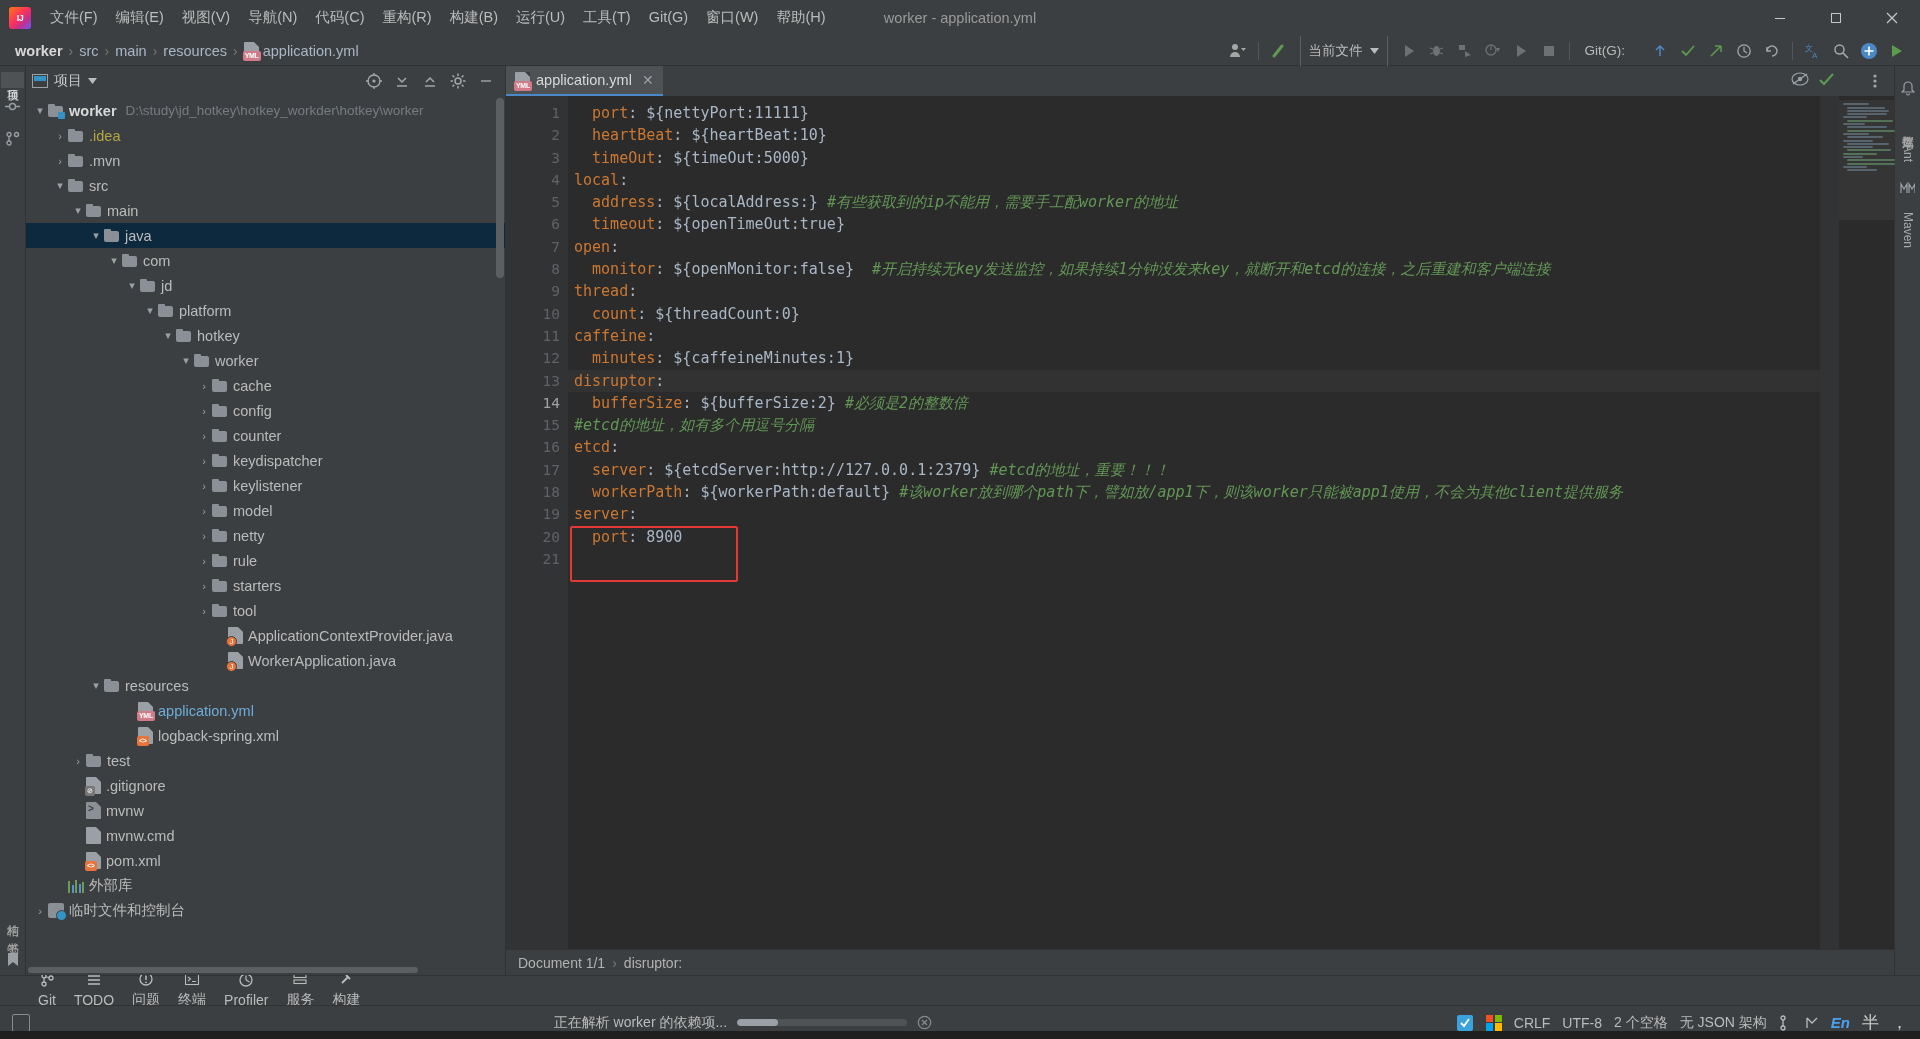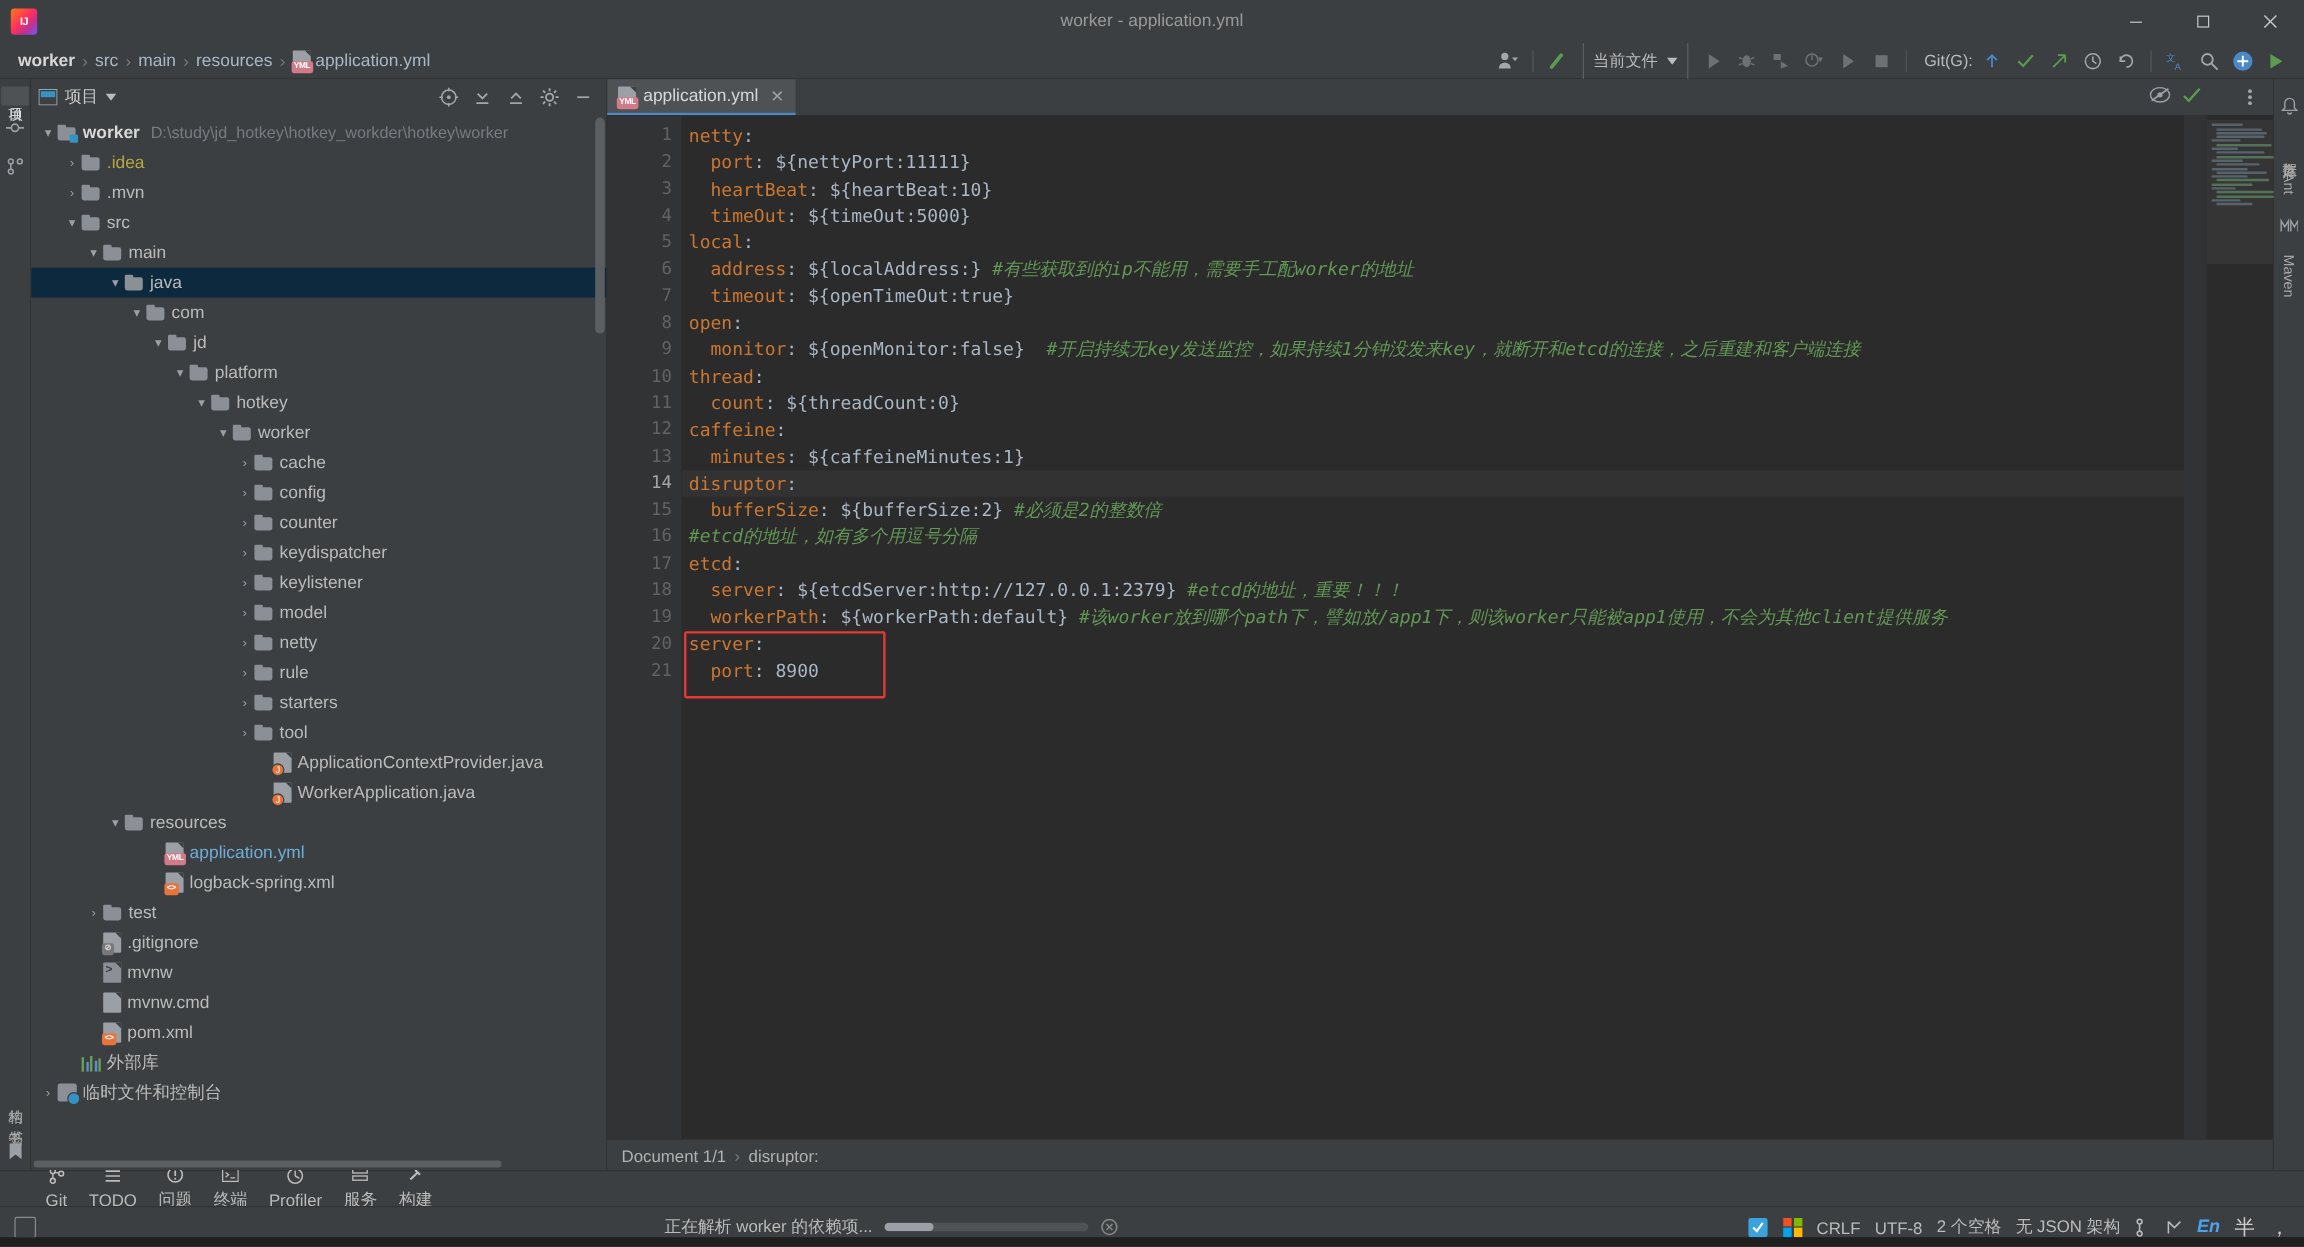--- a/index.html
+++ b/index.html
@@ -59,21 +59,21 @@
     width: 26px; height: 24px; display: flex; align-items: center;
     justify-content: center; color: #a6a6a6; border-radius: 3px;
   }
   .tb-btn.dim { color: #6e7174; }
   .runcfg {
     display: flex; align-items: center; gap: 7px; border: 1px solid #5e6060;
     border-radius: 4px; padding: 2px 8px; height: 40px; font-size: 13.5px;
     color: #bbbbbb; margin: 0 6px;
   }
   .sep-v { width: 1px; height: 18px; background: #525659; margin: 0 5px; }
-  .git-label { font-size: 13.5px; color: #bbbbbb; margin-left: 8px; margin-right: 1px; }
+  .git-label { font-size: 13.5px; color: #bbbbbb; margin-left: 8px; margin-right: 20px; }
 
   
   .bodywrap { flex: 1 1 auto; display: flex; min-height: 0; }
 
   
   .lstrip {
     width: 26px; background: #3c3f41; border-right: 1px solid #323232;
     display: flex; flex-direction: column; align-items: center; padding-top: 6px;
     flex: 0 0 26px;
   }
@@ -270,20 +270,34 @@
   .tb-left-stub { position:absolute; left:6px; bottom:18px; width:18px;height:18px; border:1px solid #8a8a8a; border-radius:2px; }
   svg { display:block; }
 </style>
 </head>
 <body>
 
 <div id="app">
 
   <div class="titlebar">
     <div class="ij-logo"></div>
+    <div class="menu">
+      <div class="menu-item">文件(F)</div>
+      <div class="menu-item">编辑(E)</div>
+      <div class="menu-item">视图(V)</div>
+      <div class="menu-item">导航(N)</div>
+      <div class="menu-item">代码(C)</div>
+      <div class="menu-item">重构(R)</div>
+      <div class="menu-item">构建(B)</div>
+      <div class="menu-item">运行(U)</div>
+      <div class="menu-item">工具(T)</div>
+      <div class="menu-item">Git(G)</div>
+      <div class="menu-item">窗口(W)</div>
+      <div class="menu-item">帮助(H)</div>
+    </div>
     <div class="win-title">worker - application.yml</div>
     <div class="win-ctrls">
       <div class="win-btn">
         <svg width="12" height="12" viewBox="0 0 12 12">
             <rect x="1" y="6" width="10" height="1" fill="currentColor"></rect>
           </svg>
       </div>
       <div class="win-btn">
         <svg width="12" height="12" viewBox="0 0 12 12">
             <rect x="1.5" y="1.5" width="9" height="9" fill="none" stroke="currentColor"></rect>
@@ -756,21 +770,20 @@
           <div class="gline">15</div>
           <div class="gline">16</div>
           <div class="gline">17</div>
           <div class="gline">18</div>
           <div class="gline">19</div>
           <div class="gline">20</div>
           <div class="gline">21</div>
         </div>
 
         <div class="codearea">
-          <div class="cline"><span class="k">netty</span><span class="p">:</span></div>
           <div class="cline"><span class="k">  port</span><span class="p">: </span><span class="v">${nettyPort:11111}</span></div>
           <div class="cline"><span class="k">  heartBeat</span><span class="p">: </span><span class="v">${heartBeat:10}</span></div>
           <div class="cline"><span class="k">  timeOut</span><span class="p">: </span><span class="v">${timeOut:5000}</span></div>
           <div class="cline"><span class="k">local</span><span class="p">:</span></div>
           <div class="cline"><span class="k">  address</span><span class="p">: </span><span class="v">${localAddress:} </span><span class="c">#有些获取到的ip不能用，需要手工配worker的地址</span></div>
           <div class="cline"><span class="k">  timeout</span><span class="p">: </span><span class="v">${openTimeOut:true}</span></div>
           <div class="cline"><span class="k">open</span><span class="p">:</span></div>
           <div class="cline"><span class="k">  monitor</span><span class="p">: </span><span class="v">${openMonitor:false}  </span><span class="c">#开启持续无key发送监控，如果持续1分钟没发来key，就断开和etcd的连接，之后重建和客户端连接</span></div>
           <div class="cline"><span class="k">thread</span><span class="p">:</span></div>
           <div class="cline"><span class="k">  count</span><span class="p">: </span><span class="v">${threadCount:0}</span></div>

